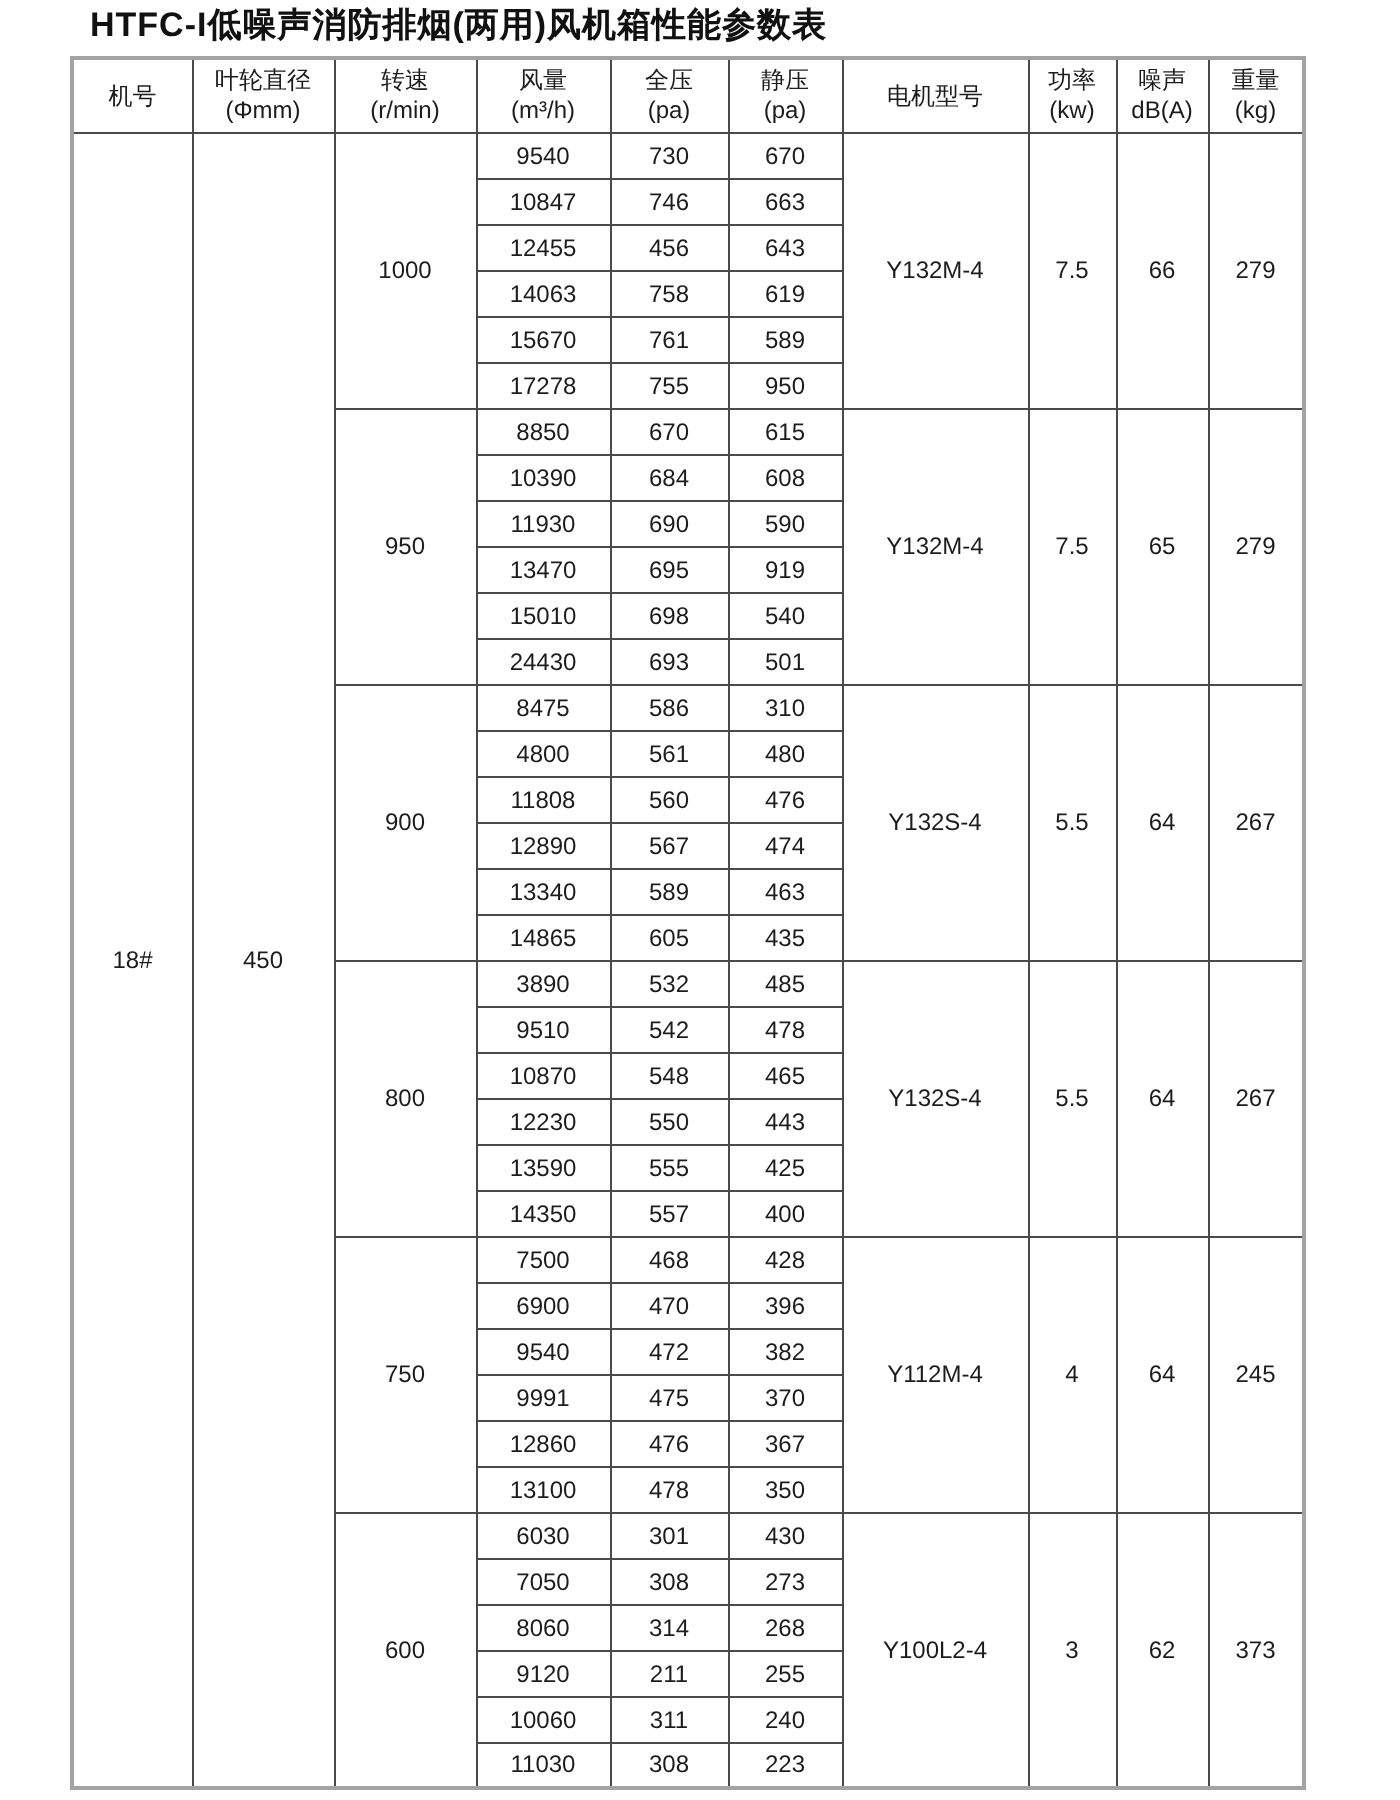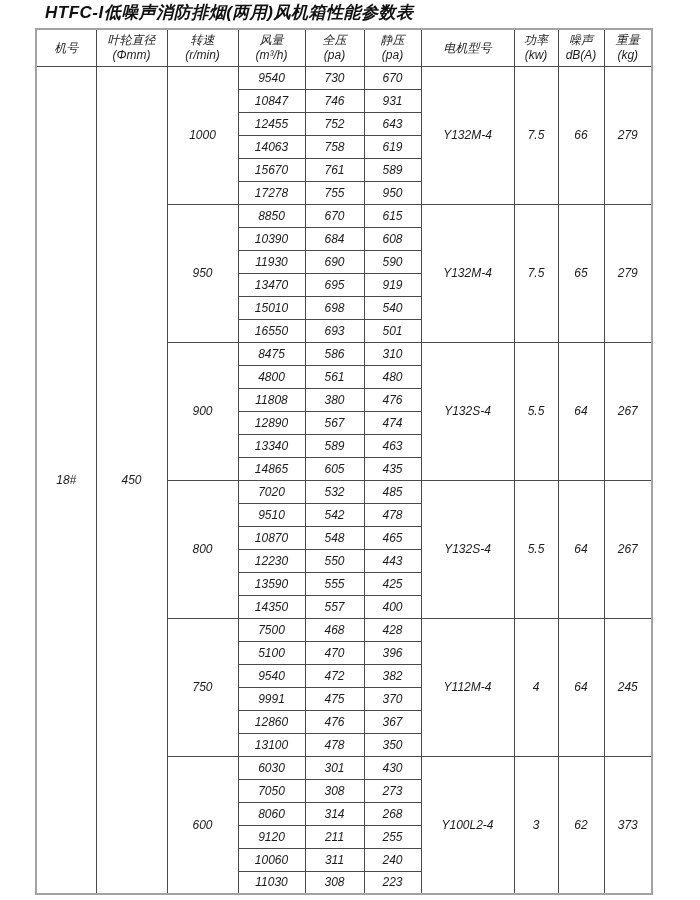--- a/index.html
+++ b/index.html
@@ -3,21 +3,20 @@
 <meta charset="utf-8">
 <style>
   html, body { margin: 0; padding: 0; background: #ffffff; }
   .page {
     position: relative;
     width: 600px;
     height: 900px;
     background: #ffffff;
     font-family: "Liberation Sans", "DejaVu Sans", sans-serif;
     color: #1c1c1c;
-    font-style: italic;
   }
   .title {
     position: absolute;
     left: 45px;
     top: 1px;
     font-size: 17px;
     font-weight: bold;
     letter-spacing: 0.5px;
     color: #111111;
     white-space: nowrap;
@@ -118,25 +117,25 @@
           <td>730</td>
           <td>670</td>
           <td rowspan="6">Y132M-4</td>
           <td rowspan="6">7.5</td>
           <td rowspan="6">66</td>
           <td rowspan="6">279</td>
         </tr>
         <tr>
           <td>10847</td>
           <td>746</td>
-          <td>931</td>
+          <td>663</td>
         </tr>
         <tr>
           <td>12455</td>
-          <td>752</td>
+          <td>456</td>
           <td>643</td>
         </tr>
         <tr>
           <td>14063</td>
           <td>758</td>
           <td>619</td>
         </tr>
         <tr>
           <td>15670</td>
           <td>761</td>
@@ -171,62 +170,62 @@
           <td>13470</td>
           <td>695</td>
           <td>919</td>
         </tr>
         <tr>
           <td>15010</td>
           <td>698</td>
           <td>540</td>
         </tr>
         <tr>
-          <td>16550</td>
+          <td>24430</td>
           <td>693</td>
           <td>501</td>
         </tr>
         <tr>
           <td rowspan="6">900</td>
           <td>8475</td>
           <td>586</td>
           <td>310</td>
           <td rowspan="6">Y132S-4</td>
           <td rowspan="6">5.5</td>
           <td rowspan="6">64</td>
           <td rowspan="6">267</td>
         </tr>
         <tr>
           <td>4800</td>
           <td>561</td>
           <td>480</td>
         </tr>
         <tr>
           <td>11808</td>
-          <td>380</td>
+          <td>560</td>
           <td>476</td>
         </tr>
         <tr>
           <td>12890</td>
           <td>567</td>
           <td>474</td>
         </tr>
         <tr>
           <td>13340</td>
           <td>589</td>
           <td>463</td>
         </tr>
         <tr>
           <td>14865</td>
           <td>605</td>
           <td>435</td>
         </tr>
         <tr>
           <td rowspan="6">800</td>
-          <td>7020</td>
+          <td>3890</td>
           <td>532</td>
           <td>485</td>
           <td rowspan="6">Y132S-4</td>
           <td rowspan="6">5.5</td>
           <td rowspan="6">64</td>
           <td rowspan="6">267</td>
         </tr>
         <tr>
           <td>9510</td>
           <td>542</td>
@@ -256,21 +255,21 @@
           <td rowspan="6">750</td>
           <td>7500</td>
           <td>468</td>
           <td>428</td>
           <td rowspan="6">Y112M-4</td>
           <td rowspan="6">4</td>
           <td rowspan="6">64</td>
           <td rowspan="6">245</td>
         </tr>
         <tr>
-          <td>5100</td>
+          <td>6900</td>
           <td>470</td>
           <td>396</td>
         </tr>
         <tr>
           <td>9540</td>
           <td>472</td>
           <td>382</td>
         </tr>
         <tr>
           <td>9991</td>

